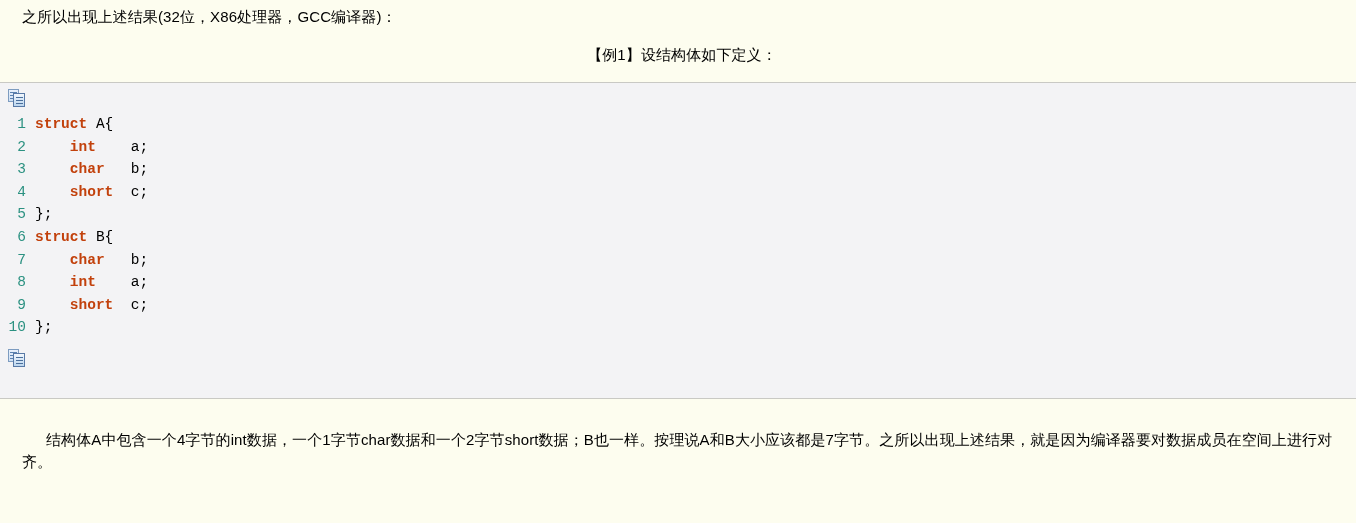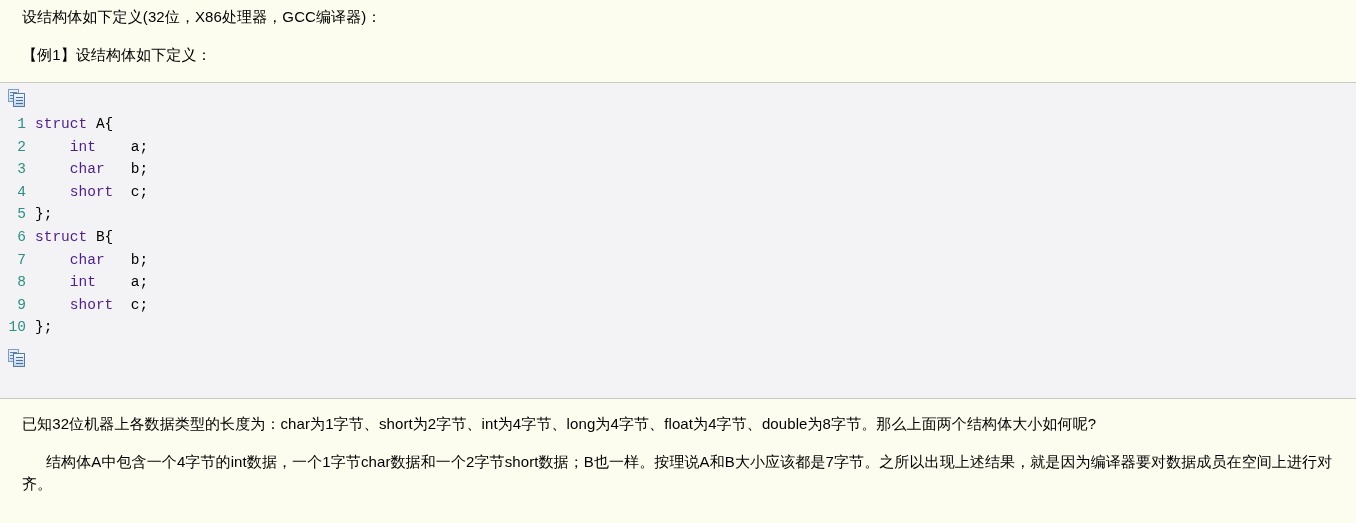--- a/index.html
+++ b/index.html
@@ -29,21 +29,21 @@
   .para {
     font-size: 15px;
     line-height: 22px;
     color: #000;
     margin: 0;
     padding-left: 22px;
     padding-right: 14px;
     letter-spacing: 0.1px;
   }
   .para-1 { padding-top: 6px; }
-  .para-2 { padding-top: 16px; padding-bottom: 16px; }
+  .para-2 { padding-top: 16px; padding-bottom: 16px; text-align: center; }
 
   
   .codeblock {
     background: #f3f3f5;
     border-top: 1px solid #c9c9c4;
     border-bottom: 1px solid #c9c9c4;
     padding: 0;
     margin: 0;
     position: relative;
     height: 317px;
@@ -111,38 +111,38 @@
     white-space: pre;
   }
   .ln {
     display: inline-block;
     width: 26px;
     text-align: right;
     color: #2b9181;
     margin-right: 9px;
     user-select: none;
   }
-  .kw  { color: #4c1d95; }
+  .kw  { color: #c2410c; font-weight: bold; }
   .pl  { color: #000000; }
 
   
   .prose-bottom {
     padding-top: 14px;
   }
   .para-3 { padding-top: 0px; }
   .para-4 { padding-top: 16px; }
   .para-5 { padding-top: 16px; padding-left: 22px; text-indent: 24px; }
 </style>
 </head>
 <body>
 
 <div class="article">
 
   <div class="prose-top">
-    <p class="para para-1">设结构体如下定义(32位，X86处理器，GCC编译器)：</p>
+    <p class="para para-1">之所以出现上述结果(32位，X86处理器，GCC编译器)：</p>
     <p class="para para-2">【例1】设结构体如下定义：</p>
   </div>
 
   <div class="codeblock">
 
     <div class="copy-bar">
       <span class="copy-icon" title="复制代码">
         <span class="sheet-back"></span>
         <span class="sheet-front"></span>
       </span>
@@ -153,17 +153,16 @@
     <div class="copy-bar bottom">
       <span class="copy-icon" title="复制代码">
         <span class="sheet-back"></span>
         <span class="sheet-front"></span>
       </span>
     </div>
 
   </div>
 
   <div class="prose-bottom">
-    <p class="para para-3">已知32位机器上各数据类型的长度为：char为1字节、short为2字节、int为4字节、long为4字节、float为4字节、double为8字节。那么上面两个结构体大小如何呢?</p>
     <p class="para para-5">结构体A中包含一个4字节的int数据，一个1字节char数据和一个2字节short数据；B也一样。按理说A和B大小应该都是7字节。之所以出现上述结果，就是因为编译器要对数据成员在空间上进行对齐。</p>
   </div>
 
 </div>
 
 </body></html>

